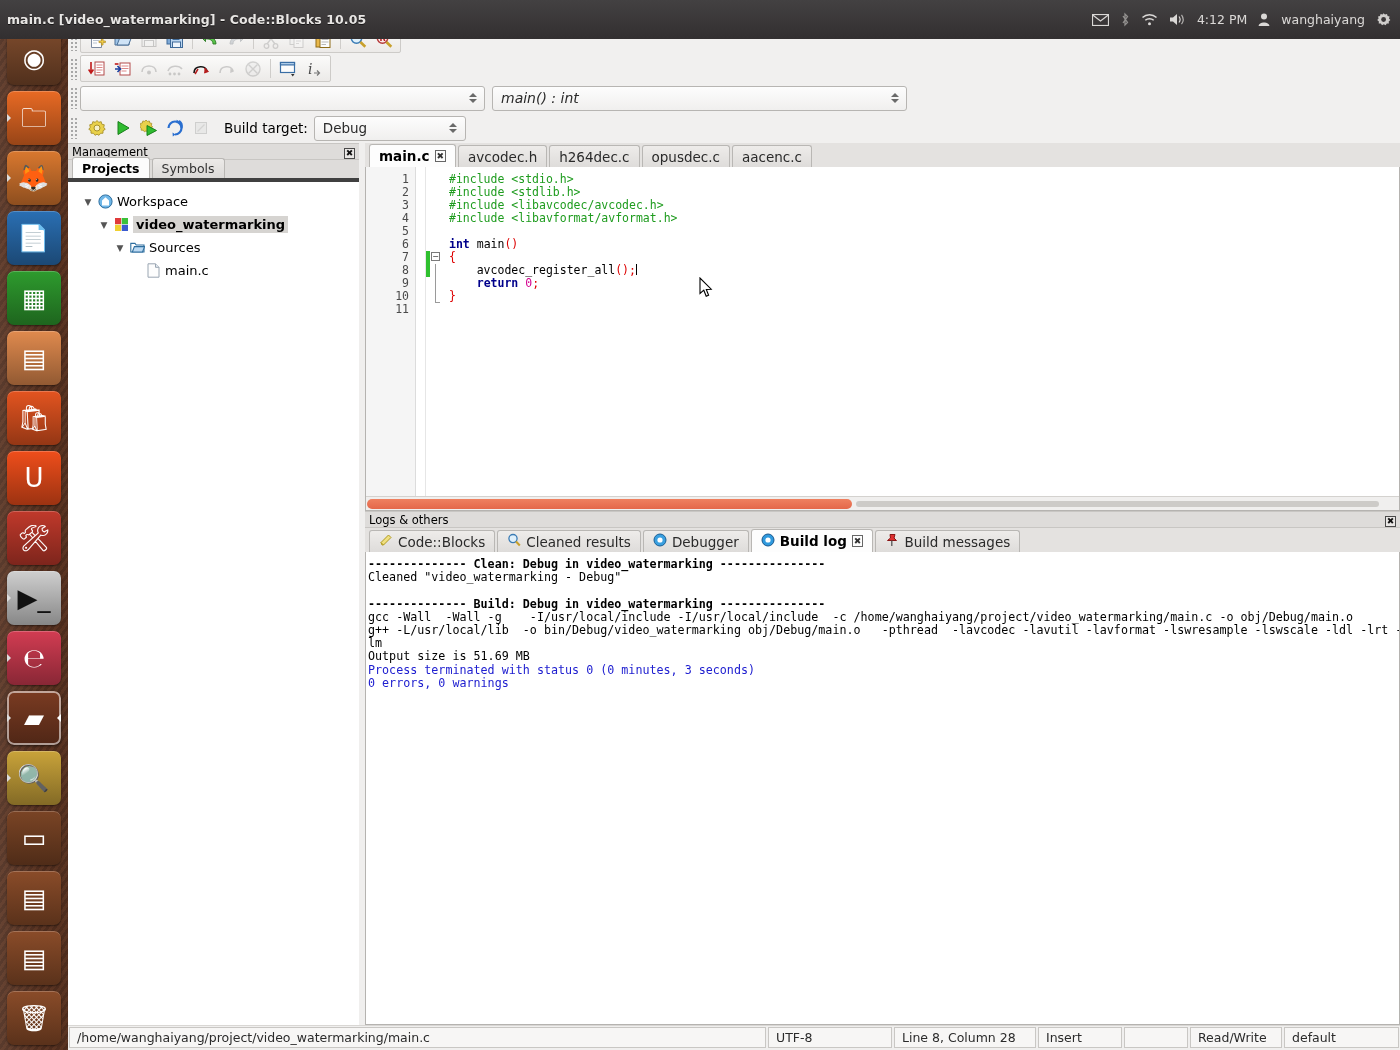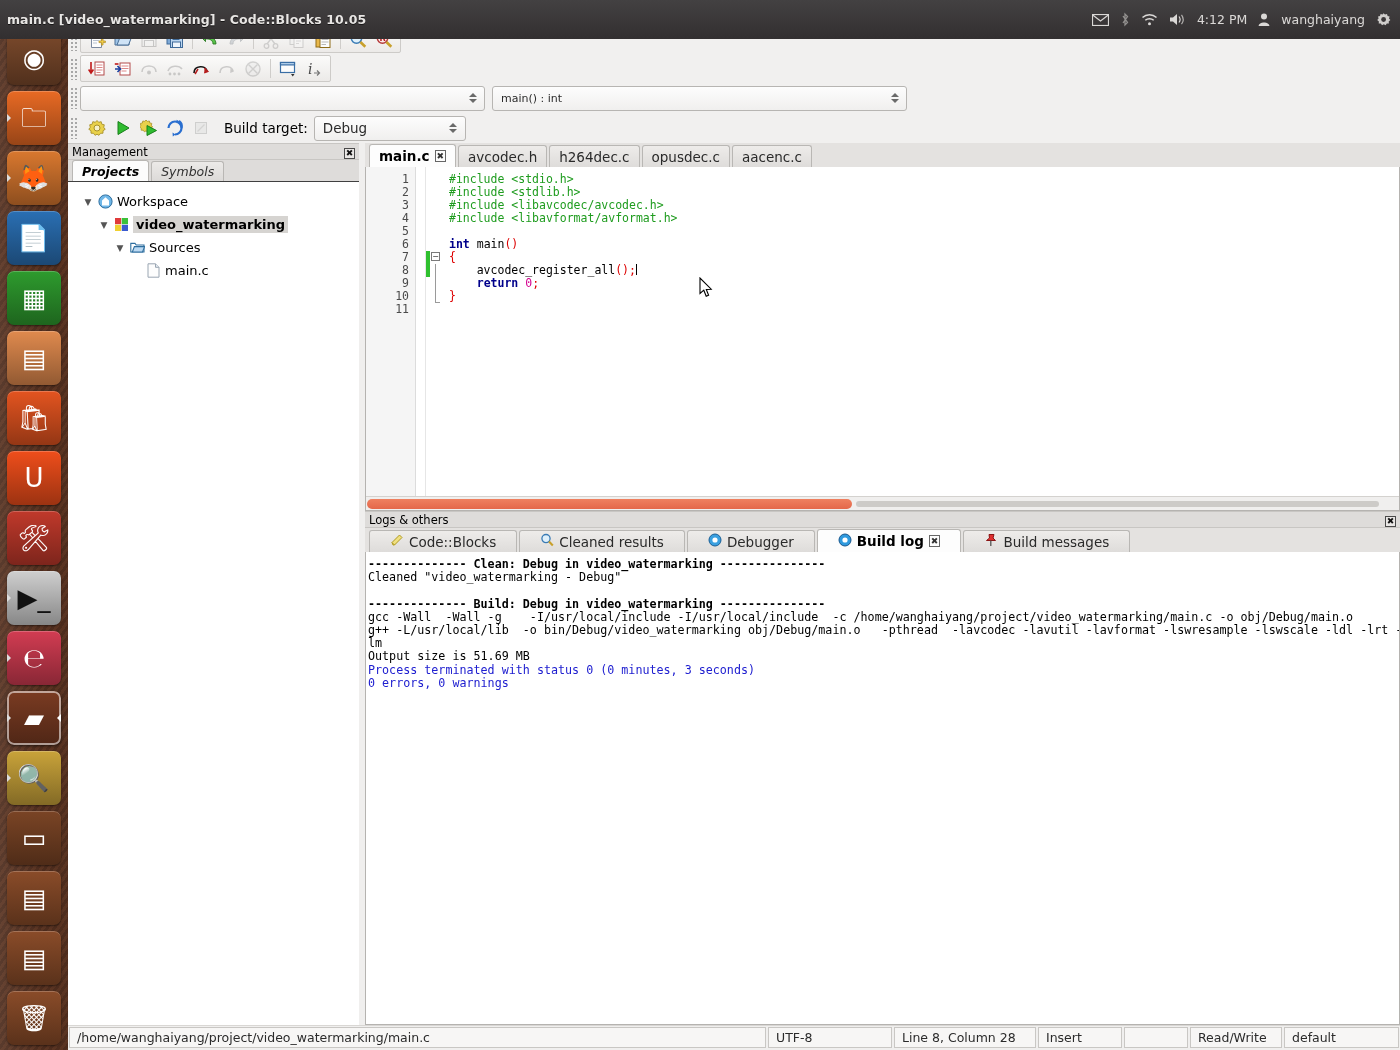--- a/index.html
+++ b/index.html
@@ -109,21 +109,21 @@
     height:17px; display:flex; align-items:center;
     background:#dedcda; border-top:1px solid #c8c6c3; border-bottom:1px solid #c8c6c3;
     font-size:11.5px; padding-left:4px;
   }
   #mgmt .panel-cap .capx { margin-left:auto; margin-right:4px; }
   .xbtn {
     width:11px;height:11px; border:1px solid #4a4a4a; color:#111;
     font-size:9px; line-height:9px; text-align:center; display:inline-block;
     background:#e9e7e5;
   }
-  .tabstrip { display:flex; align-items:flex-end; height:22px; background:#dedcda; padding-left:4px; border-bottom:1px solid #404040;font-style:italic;}
+  .tabstrip { display:flex; align-items:flex-end; height:22px; background:#dedcda; padding-left:4px; border-bottom:4px solid #404040;}
   .tabstrip .tab {
     height:20px; padding:0 9px; display:flex; align-items:center;
     font-size:12.5px; border:1px solid #b9b7b4; border-bottom:none;
     border-radius:3px 3px 0 0; background:linear-gradient(to bottom,#eceae8,#dcdad8);
     margin-right:2px; color:#333;
   }
   .tabstrip .tab.sel { background:#fcfcfc; font-weight:bold; color:#000; height:21px; }
   .tree { flex:1; background:#fff; padding:8px 0 0 0; overflow:hidden; font-size:13px; }
   .trow { display:flex; align-items:center; height:23px; padding-left:10px; }
   .tri { width:16px; text-align:center; color:#555; font-size:9px; }
@@ -177,21 +177,21 @@
   
   #logs { height:514px; display:flex; flex-direction:column; background:#f0efee; }
   #logs .panel-cap {
     height:17px; display:flex; align-items:center;
     background:#dedcda; border-top:1px solid #c8c6c3; border-bottom:1px solid #c8c6c3;
     font-size:11.5px; padding-left:4px;
   }
   #logs .panel-cap .capx { margin-left:auto; margin-right:4px; }
   #log-tabs { display:flex; align-items:flex-end; height:24px; background:#e4e2e0; padding-left:4px;}
   #log-tabs .ltab {
-    height:22px; padding:0 20px; display:flex; align-items:center; gap:5px;
+    height:22px; padding:0 9px; display:flex; align-items:center; gap:5px;
     font-size:13.5px; border:1px solid #b9b7b4; border-bottom:none;
     border-radius:3px 3px 0 0; background:linear-gradient(to bottom,#eeecea,#dedcda);
     margin-right:2px; color:#2a2a2a;
   }
   #log-tabs .ltab.sel { background:#fdfdfd; font-weight:bold; color:#000; height:23px;}
   #log-body {
     flex:1; background:#fff; border:1px solid #b5b3b0; border-top:none;
     font-family:"DejaVu Sans Mono", monospace; font-size:11.7px; line-height:13.2px;
     padding:6px 4px 0 2px; overflow:hidden; white-space:pre;
   }
@@ -477,21 +477,21 @@
     <div class="tb-row" style="height:30px;">
       <div class="tb-grip"></div>
       <div class="combo" style="width:405px;">
         <span class="val"></span>
         <span class="spin">
             <i class="up"></i>
             <i class="dn"></i>
           </span>
       </div>
       <div class="combo" style="width:415px; margin-left:7px;">
-        <span class="val" style="font-size:11px;">main() : int</span>
+        <span class="val" style="font-size:14px;font-style:italic;">main() : int</span>
         <span class="spin">
             <i class="up"></i>
             <i class="dn"></i>
           </span>
       </div>
     </div>
 
     <div id="buildrow">
       <div class="tb-grip"></div>
       <div class="tbtn" style="margin-left:4px;">

